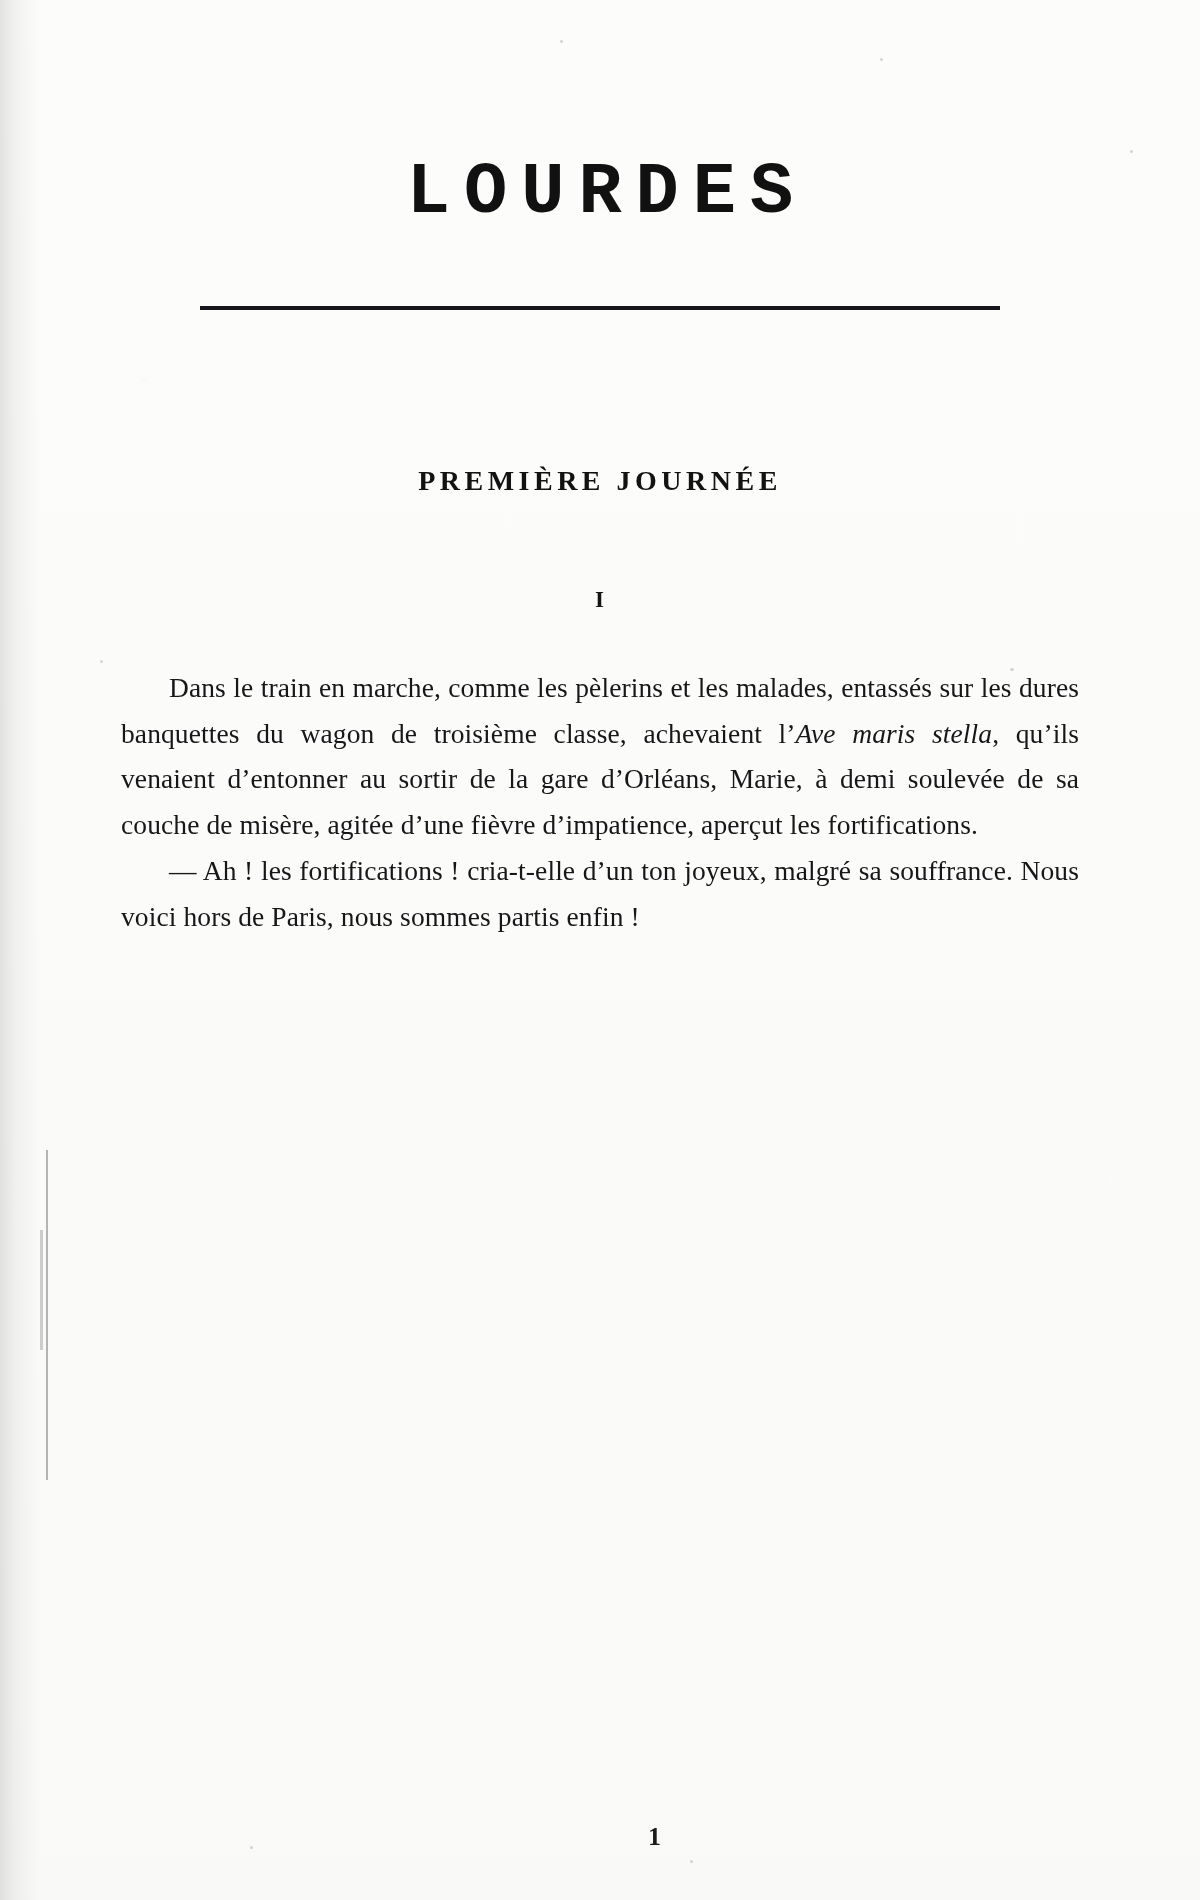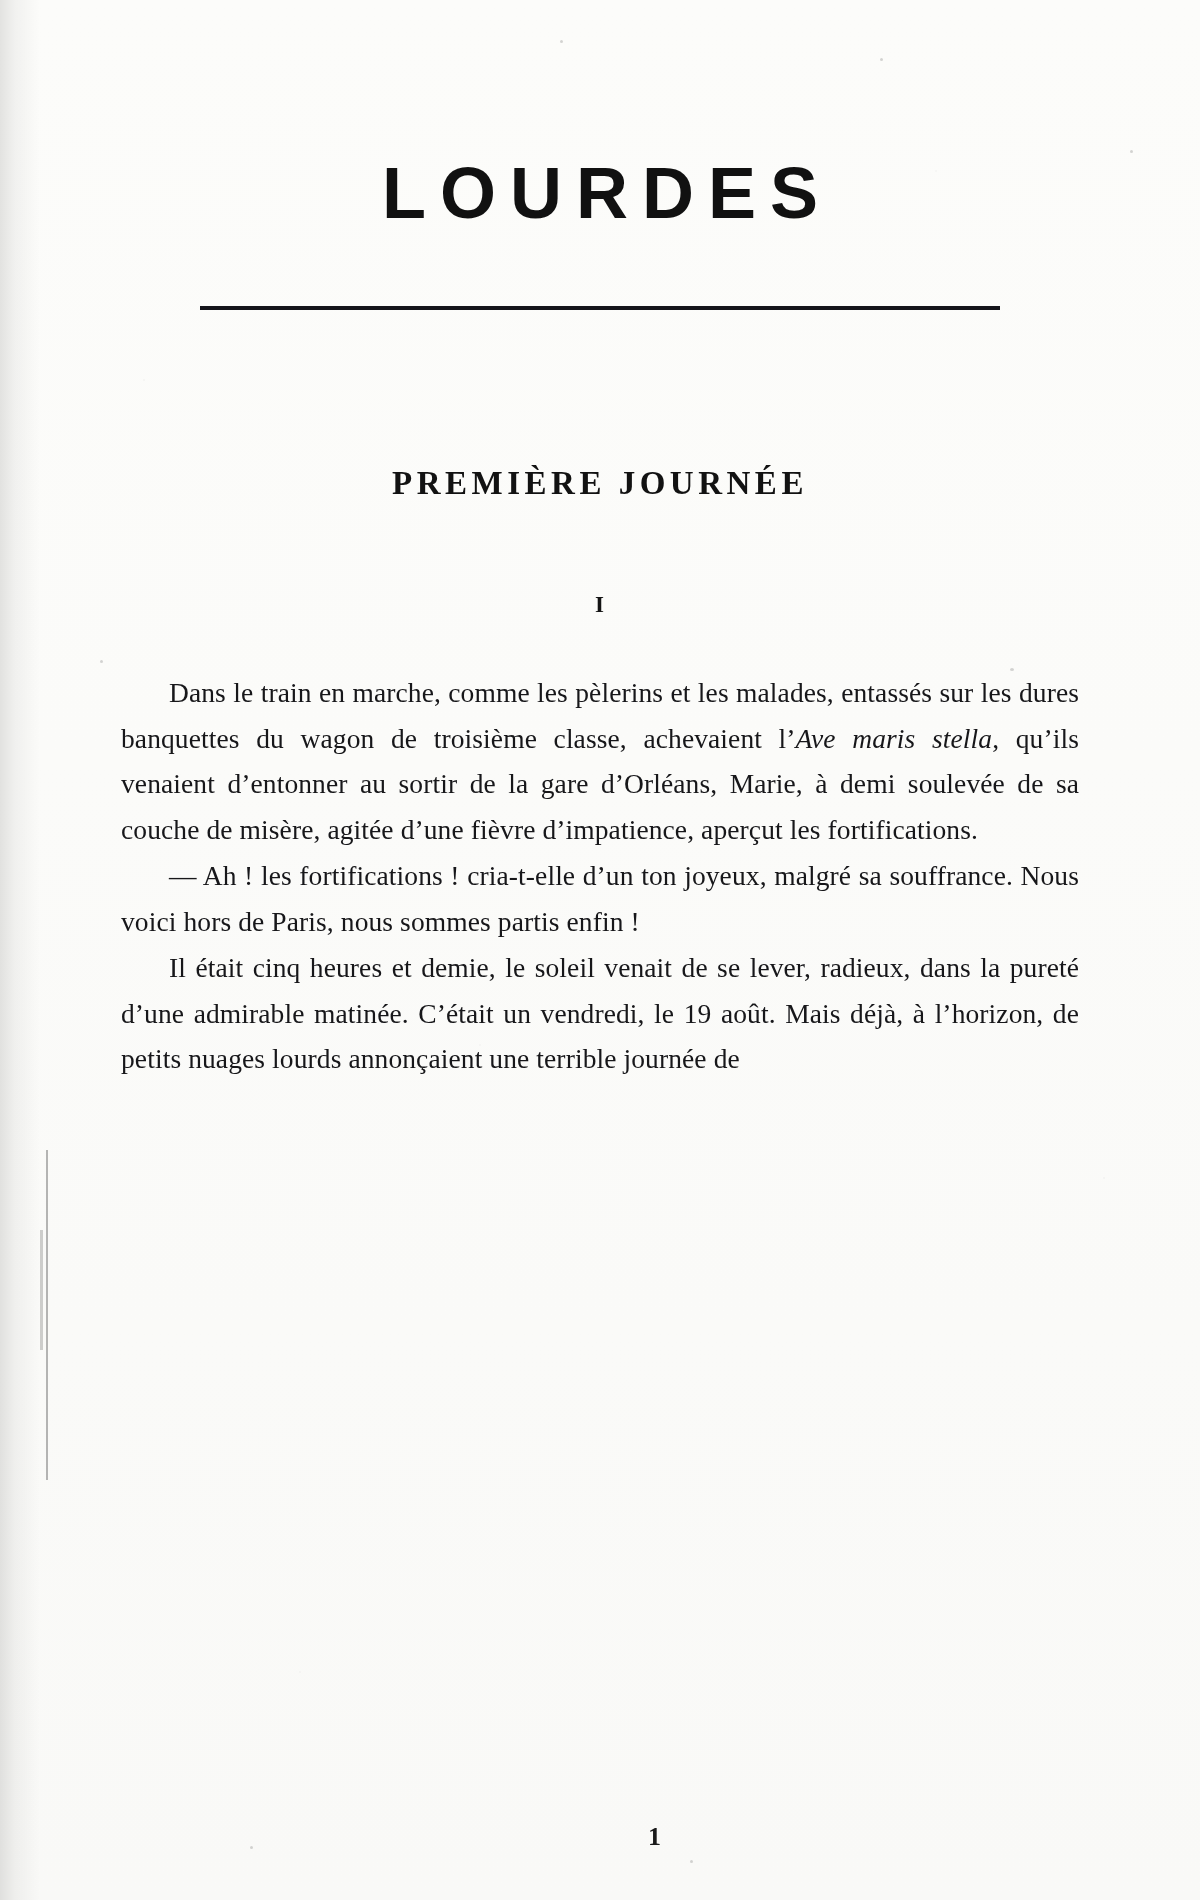--- a/index.html
+++ b/index.html
@@ -58,41 +58,41 @@
 
   .content {
     position: absolute;
     left: 0;
     right: 0;
     top: 0;
   }
 
   .book-title {
     text-align: center;
-    font-family: Liberation Sans, sans-serif;
+    font-family: Liberation Mono, monospace;
     font-weight: 700;
     font-size: 72px;
     letter-spacing: 14px;
     margin-top: 152px;
     text-indent: 14px;
     color: #111;
   }
 
   .rule {
     width: 800px;
     height: 4px;
     background: #15151a;
     margin: 72px auto 0 auto;
   }
 
   .day-title {
     text-align: center;
     font-family: "Liberation Serif", serif;
     font-weight: 700;
-    font-size: 33px;
+    font-size: 28px;
     letter-spacing: 4.5px;
     margin-top: 155px;
     color: #121212;
   }
 
   .chapter-num {
     text-align: center;
     font-family: "Liberation Serif", serif;
     font-weight: 700;
     font-size: 23px;
@@ -167,18 +167,17 @@
 
   <div class="rule"></div>
 
   <h2 class="day-title">PREMIÈRE JOURNÉE</h2>
 
   <div class="chapter-num">I</div>
 
   <div class="body-text">
     <p>Dans le train en marche, comme les pèlerins et les malades, entassés sur les dures banquettes du wagon de troisième classe, achevaient l’<em class="ital">Ave maris stella</em>, qu’ils venaient d’entonner au sortir de la gare d’Orléans, Marie, à demi soulevée de sa couche de misère, agitée d’une fièvre d’impatience, aperçut les fortifications.</p>
     <p class="dialogue">— Ah ! les fortifications ! cria-t-elle d’un ton joyeux, malgré sa souffrance. Nous voici hors de Paris, nous sommes partis enfin !</p>
-    <p>Il était cinq heures et demie, le soleil venait de se lever, radieux, dans la pureté d’une admirable matinée. C’était un vendredi, le 19 août. Mais déjà, à l’horizon, de petits nuages lourds annonçaient une terrible journée de</p>
   </div>
 
 </div>
 
 <div class="folio">1</div>
 
 </body></html>

